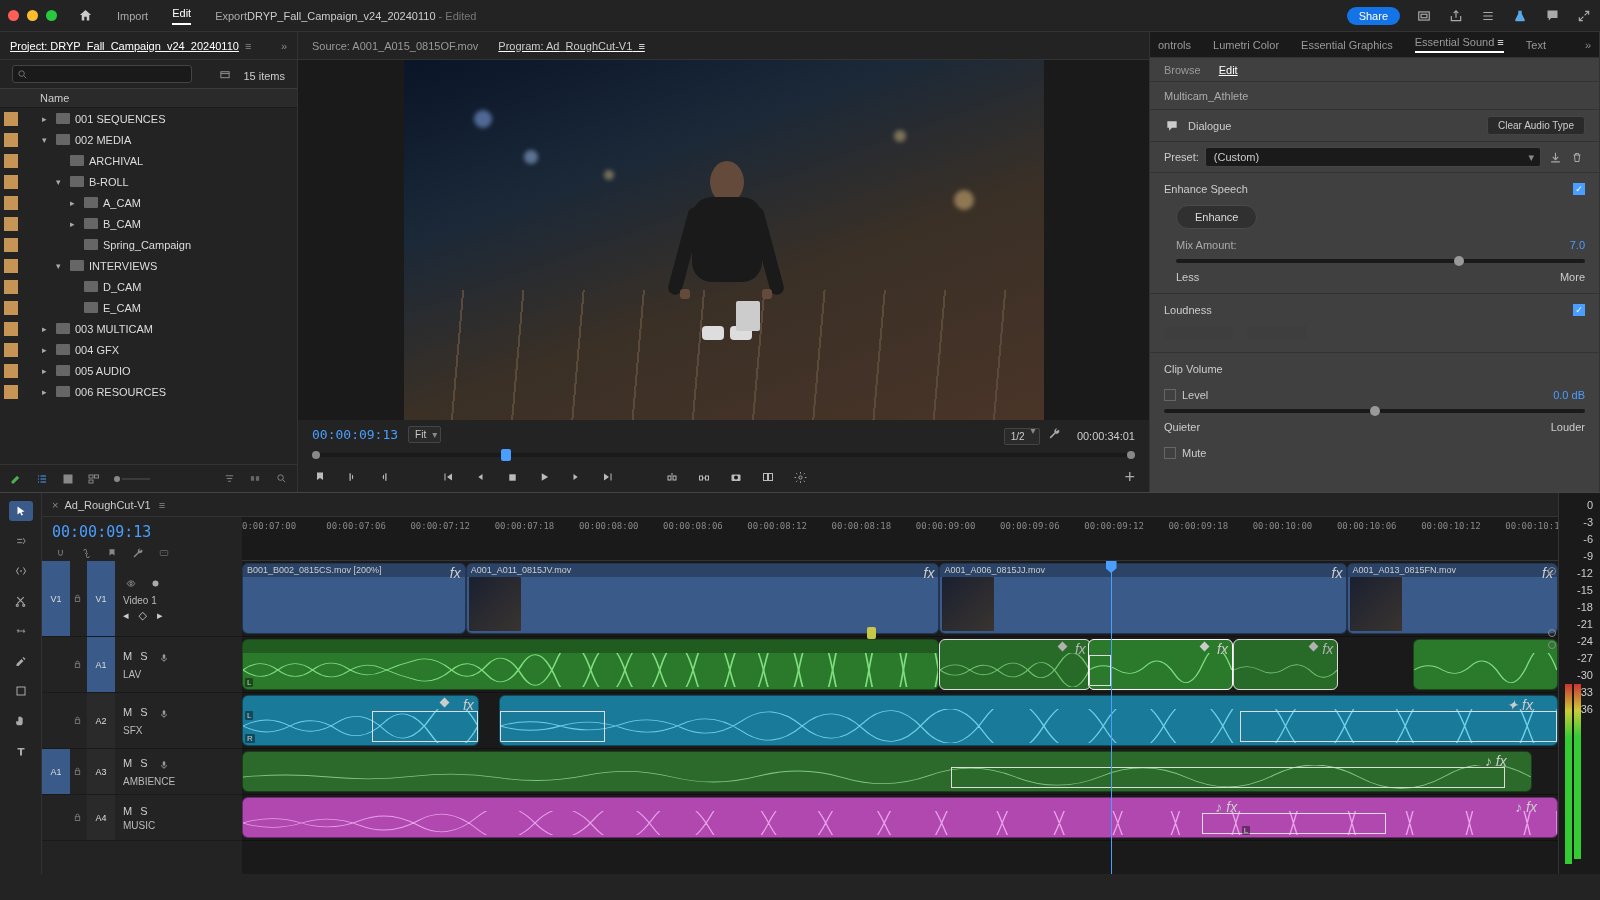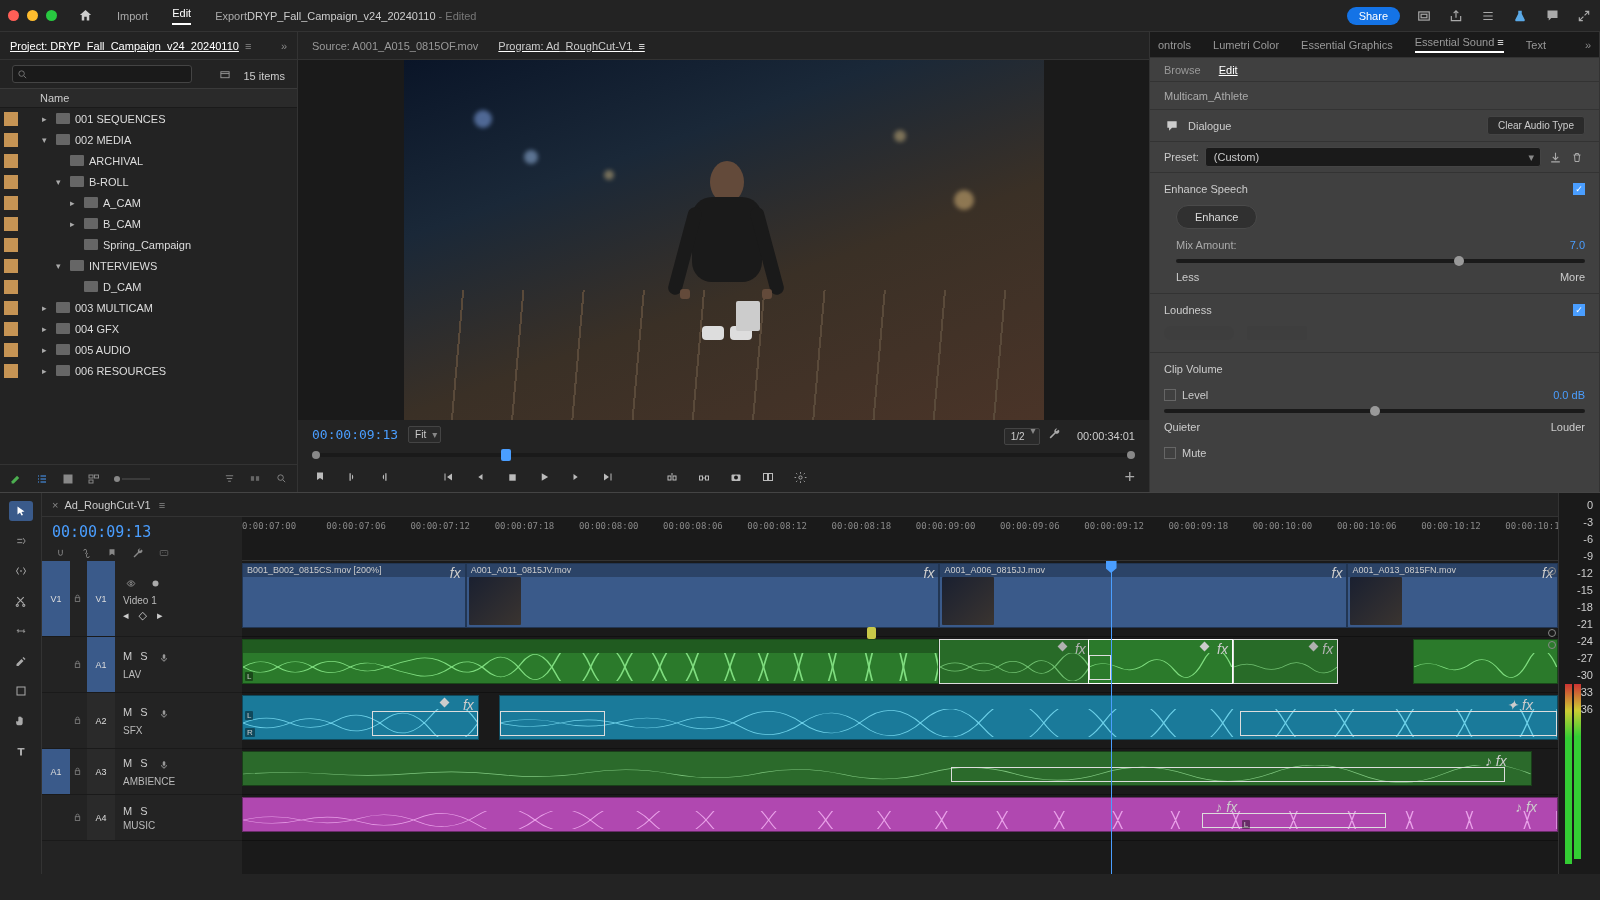--- a/index.html
+++ b/index.html
@@ -118,21 +118,21 @@
 .th .src.off{background:transparent}
 .th .patch{width:28px;height:100%;background:#3a5a8a;display:flex;align-items:center;justify-content:center;font-size:9px;color:#ddd;margin-left:3px}
 .th .patch.off{background:#2a2a2a}
 .th .meta{flex:1;padding-left:8px;display:flex;flex-direction:column;gap:3px}
 .th .ctrls{display:flex;gap:8px;font-size:9px;color:#999}
 .th .name{font-size:10px;color:#bbb}
 .th .nav{display:flex;gap:10px;color:#666;font-size:9px}
 
 .track-content{flex:1;position:relative;background:#1a1a1a;overflow:hidden}
 .trk{position:absolute;left:0;right:0;border-bottom:1px solid #111}
-.clip{position:absolute;top:2px;bottom:8px;border:1px solid rgba(0,0,0,.4);border-radius:0;overflow:hidden}
+.clip{position:absolute;top:2px;bottom:2px;border:1px solid rgba(0,0,0,.4);border-radius:6px;overflow:hidden}
 .clip .label{position:absolute;top:0;left:0;right:0;height:13px;padding:1px 4px;font-size:9px;background:rgba(0,0,0,.25);white-space:nowrap;overflow:hidden}
 .clip .fx{position:absolute;top:1px;right:4px;font-size:14px;font-style:italic}
 .clip.v{background:#3a5a8a}
 .clip.v .thumb{position:absolute;top:13px;bottom:2px;left:2px;width:52px;background:linear-gradient(135deg,#1a2030,#3a3430);border-radius:1px}
 .clip.a1{background:#2b7a2b}
 .clip.a2{background:#1a7a9a}
 .clip.a3{background:#2b6a2b}
 .clip.a4{background:#b048b0}
 .wave{position:absolute;top:13px;bottom:2px;left:0;right:0}
 .wave svg{width:100%;height:100%}
@@ -285,20 +285,27 @@
           <span class="caret">▾</span>
           <span class="fld"></span>
           <span class="lbl">INTERVIEWS</span>
         </div>
         <div class="bin-row">
           <span class="swatch"></span>
           <span style="width:42px"></span>
           <span class="caret"></span>
           <span class="fld"></span>
           <span class="lbl">D_CAM</span>
+        </div>
+        <div class="bin-row">
+          <span class="swatch"></span>
+          <span style="width:42px"></span>
+          <span class="caret"></span>
+          <span class="fld"></span>
+          <span class="lbl">E_CAM</span>
         </div>
         <div class="bin-row">
           <span class="swatch"></span>
           <span style="width:14px"></span>
           <span class="caret">▸</span>
           <span class="fld"></span>
           <span class="lbl">003 MULTICAM</span>
         </div>
         <div class="bin-row">
           <span class="swatch"></span>

